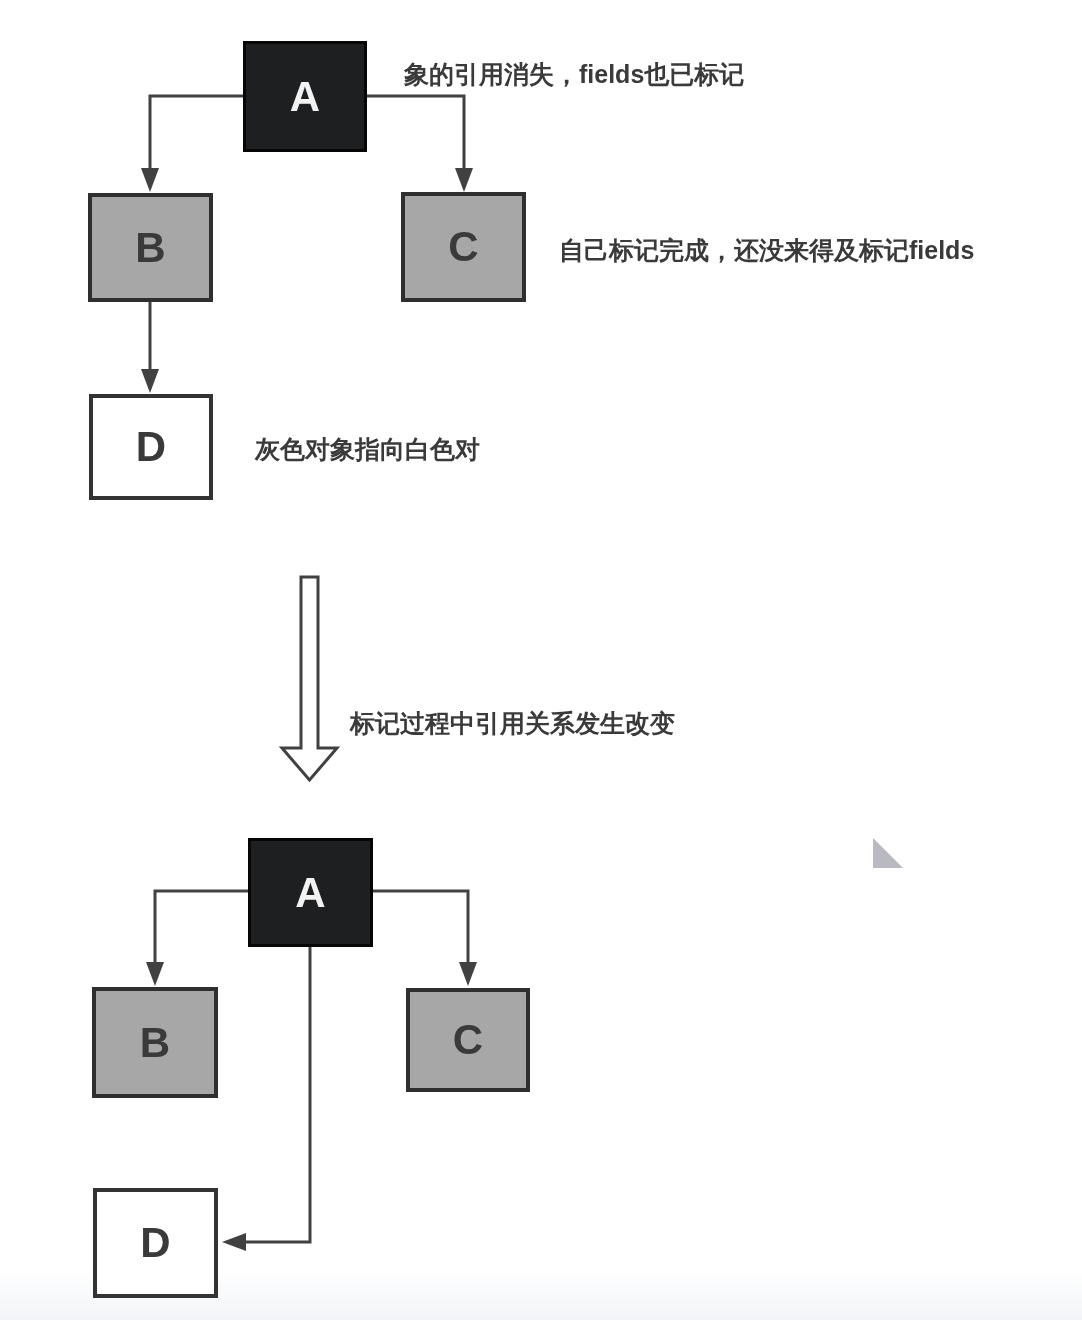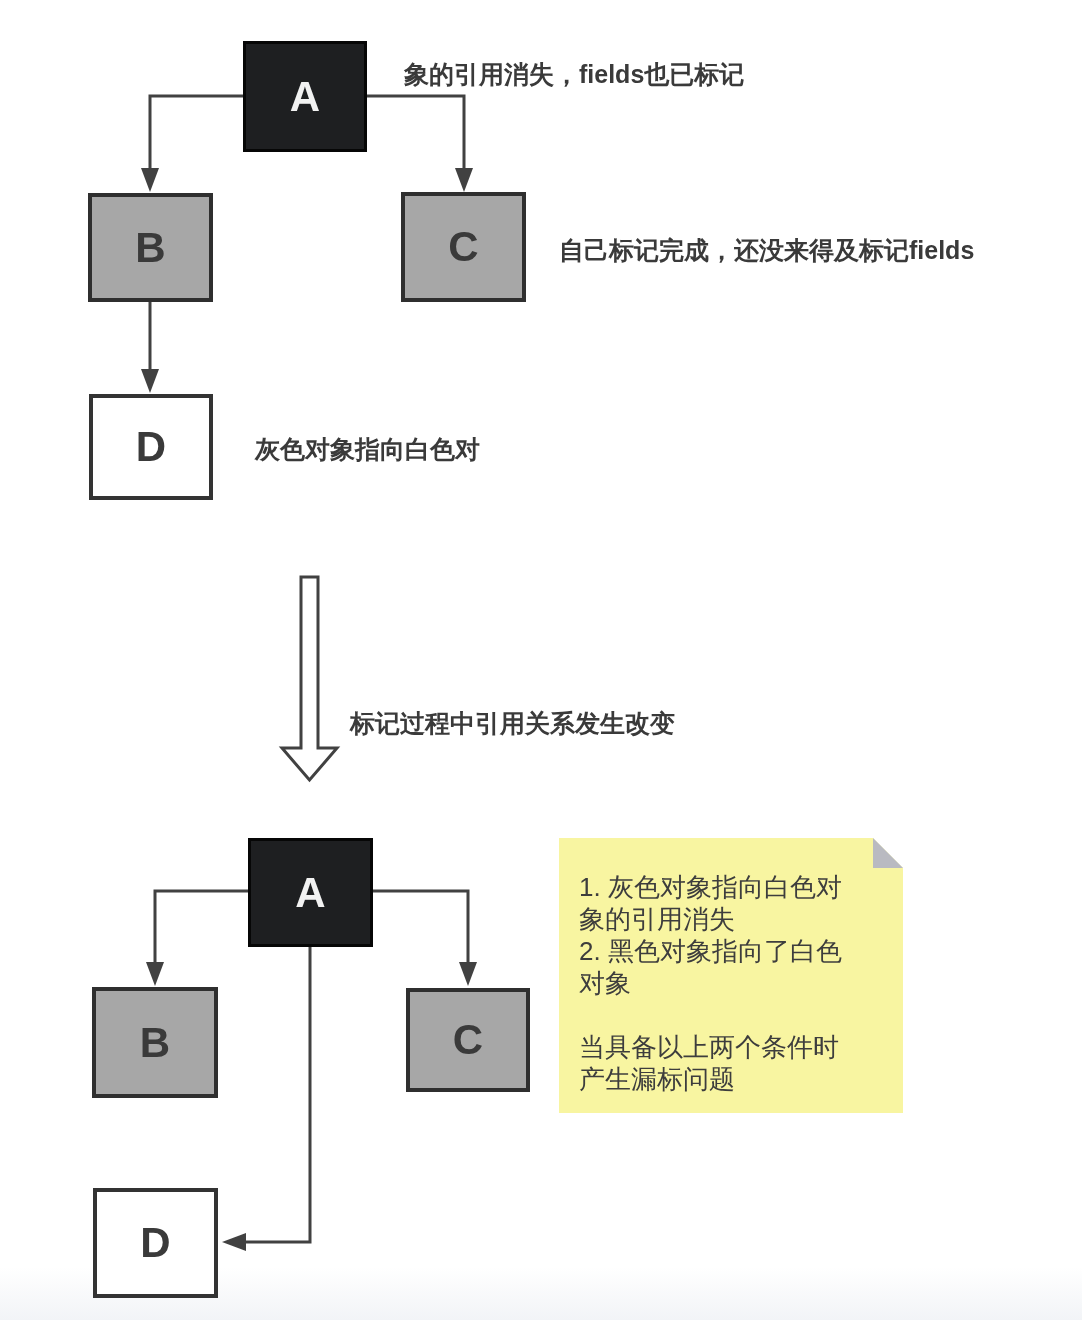--- a/index.html
+++ b/index.html
@@ -131,24 +131,15 @@
   <div class="ann" style="left:559px; top:234px;">自己标记完成，还没来得及标记fields</div>
   <div class="ann" style="left:255px; top:433px;">灰色对象指向白色对</div>
 
   <div class="ann" style="left:350px; top:667px;margin-top:40px;">标记过程中引用关系发生改变</div>
 
   <div class="node node-black" style="left:248px; top:838px; width:125px; height:109px;">A</div>
   <div class="node node-gray" style="left:92px; top:987px; width:126px; height:111px;">B</div>
   <div class="node node-gray" style="left:406px; top:988px; width:124px; height:104px;">C</div>
   <div class="node node-white" style="left:93px; top:1188px; width:125px; height:110px;">D</div>
 
-  <div class="note">
-    <div class="note-line">1. 灰色对象指向白色对</div>
-    <div class="note-line">象的引用消失</div>
-    <div class="note-line">2. 黑色对象指向了白色</div>
-    <div class="note-line">对象</div>
-    <div class="note-line"></div>
-    <div class="note-line">当具备以上两个条件时</div>
-    <div class="note-line">产生漏标问题</div>
-  </div>
   <div class="note-fold" style="position:absolute; left:873px; top:838px;"></div>
 
 </div>
 
 </body></html>

